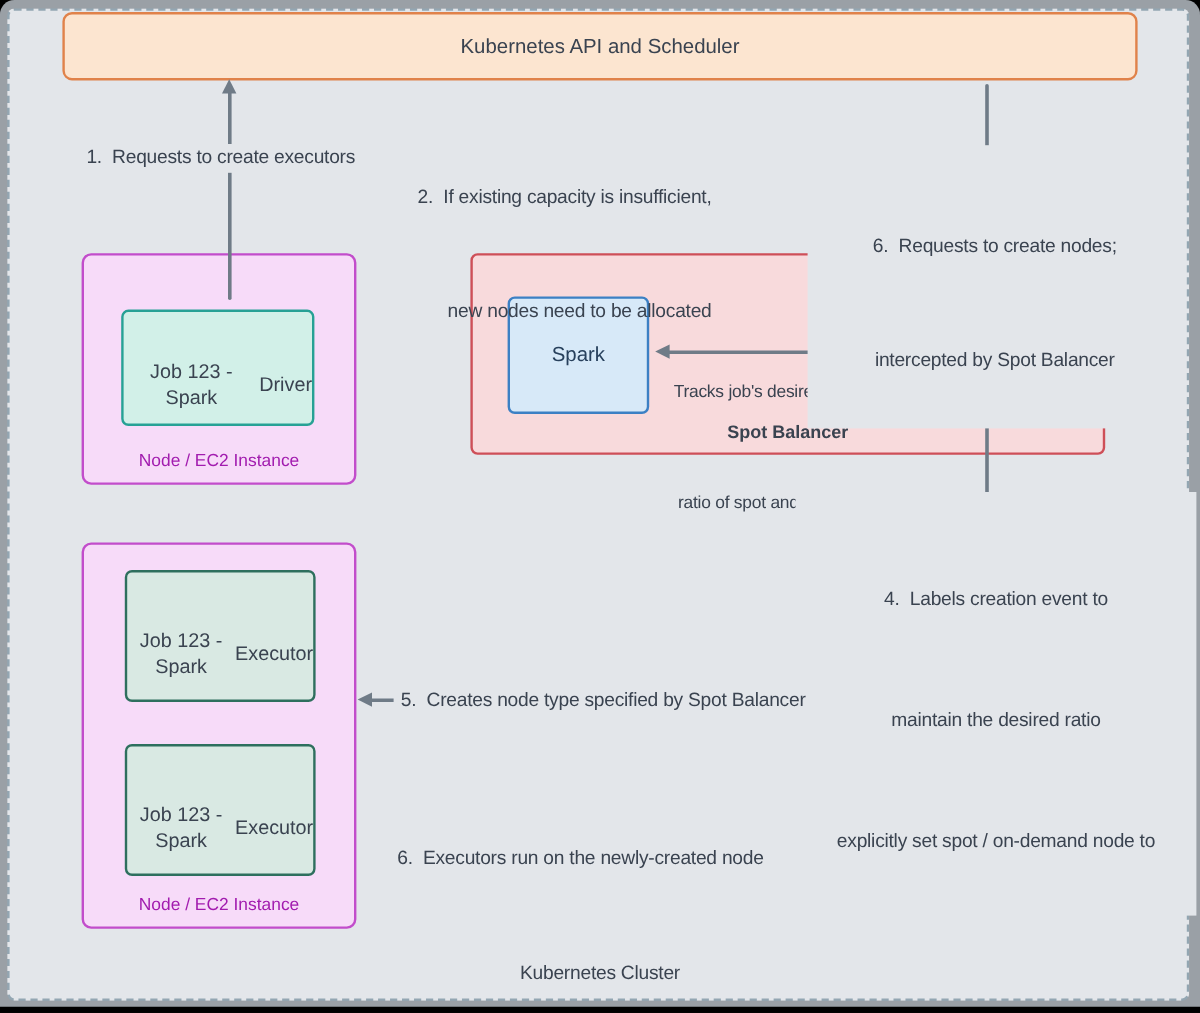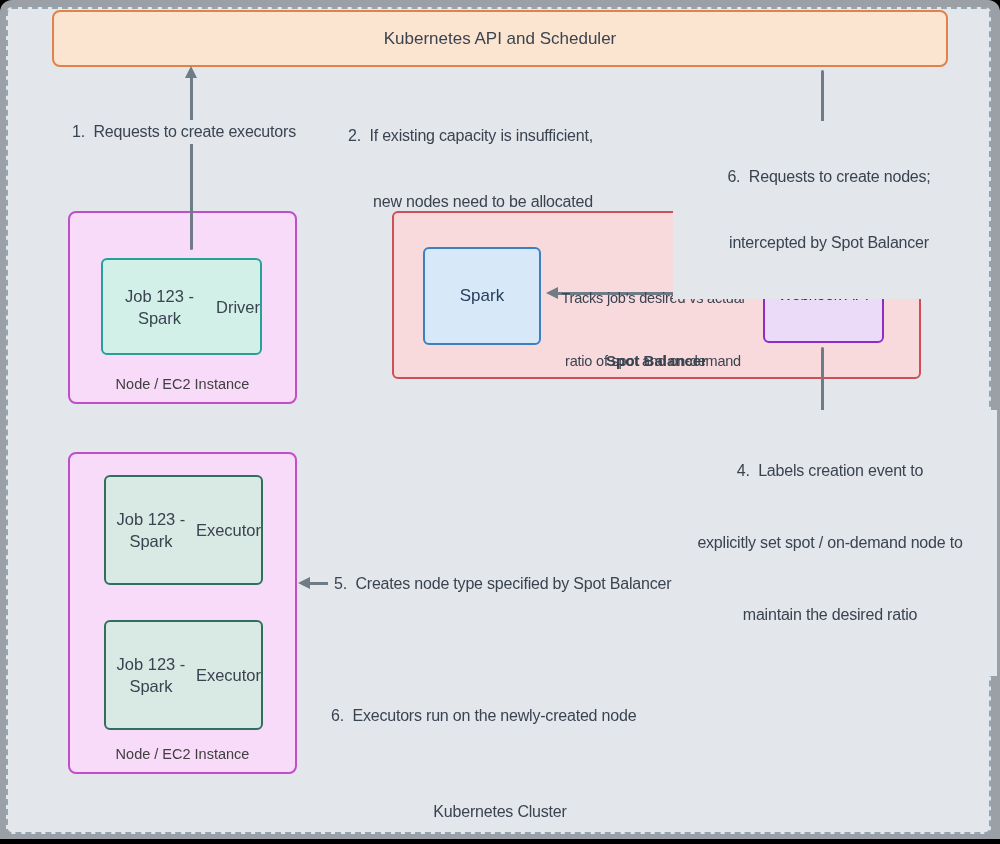--- a/index.html
+++ b/index.html
@@ -11,21 +11,21 @@
           background:#e3e6ea;border:2px dashed #93a6b2;border-radius:6px;}
 
   .box{position:absolute;box-sizing:border-box;display:flex;align-items:center;justify-content:center;
        text-align:center;border-radius:8px;border:2px solid;}
   .k8s-api{left:52px;top:10px;width:896px;height:57px;background:#fce5d0;border-color:#e0824a;font-size:17px;}
   .karpenter{left:728px;top:546px;width:191px;height:73px;background:#fce5d0;border-color:#e0813f;
              font-size:17px;border-radius:6px;}
   .node-box{background:#f7dbf9;border-color:#c24dcb;}
   .driver-node{left:68px;top:211px;width:229px;height:193px;}
   .executor-node{left:68px;top:452px;width:229px;height:322px;}
-  .node-label{position:absolute;left:0;right:0;bottom:10px;text-align:center;font-size:14.5px;color:#404040;}
+  .node-label{position:absolute;left:0;right:0;bottom:10px;text-align:center;font-size:14.5px;color:#a21caf;}
   .inner-box{border-radius:6px;font-size:16.5px;line-height:22px;flex-direction:row;}
   .driver-box{left:101px;top:258px;width:161px;height:97px;background:#d2f0e8;border-color:#27a195;}
   .exec-box{width:159px;height:110px;background:#d9e9e3;border-color:#2e6f5e;}
   .exec1{left:104px;top:475px;} .exec2{left:104px;top:620px;}
   .spot-balancer{left:392px;top:211px;width:529px;height:168px;background:#f8dadc;border-color:#ce4f58;
                  border-radius:6px;}
   .sb-label{position:absolute;left:0;right:0;bottom:8px;text-align:center;font-weight:bold;font-size:15px;}
   .redis{left:423px;top:247px;width:118px;height:98px;background:#d7e9f8;border-color:#3c80c4;
          font-size:17px;border-radius:6px;color:#27405c;}
   .webhook{left:763px;top:246px;width:121px;height:97px;background:#ecdaf9;border-color:#8e2cc9;
@@ -35,21 +35,21 @@
   .vline{width:3px;} .hline{height:3px;}
   .ah{position:absolute;width:0;height:0;}
   .ah-up{border-left:6px solid transparent;border-right:6px solid transparent;border-bottom:12px solid #6f7b87;}
   .ah-down{border-left:6px solid transparent;border-right:6px solid transparent;border-top:12px solid #6f7b87;}
   .ah-left{border-top:6px solid transparent;border-bottom:6px solid transparent;border-right:12px solid #6f7b87;}
   .ah-right{border-top:6px solid transparent;border-bottom:6px solid transparent;border-left:12px solid #6f7b87;}
 
   .label{position:absolute;font-size:16px;line-height:22px;letter-spacing:-0.2px;white-space:pre-wrap;}
   .on-canvas{background:#e3e6ea;padding:1px 6px;}
   .centered{text-align:center;}
-  .lbl-line{display:block;}
+  .lbl-line{display:block;margin-top:29px;}
   .s1{left:66px;top:120px;}
   .s2{left:348px;top:81px;}
   .s2 .indent{margin-left:25px;}
   .s3{left:673px;top:121px;width:300px;}
   .s4{left:663px;top:410px;width:322px;line-height:24px;}
   .s5{left:328px;top:572px;text-align:center;}
   .s6{left:331px;top:705px;}
   .tracks{left:542px;top:246px;width:222px;font-size:14.5px;line-height:21px;text-align:center;}
   .cluster-label{left:0;right:0;top:801px;text-align:center;}
 </style>
@@ -125,22 +125,22 @@
     <span class="lbl-line indent">new nodes need to be allocated</span>
   </div>
 
   <div class="label s3 on-canvas centered">
     <span class="lbl-line">6.  Requests to create nodes;</span>
     <span class="lbl-line">intercepted by Spot Balancer</span>
   </div>
 
   <div class="label s4 on-canvas centered">
     <span class="lbl-line">4.  Labels creation event to</span>
+    <span class="lbl-line">maintain the desired ratio</span>
     <span class="lbl-line">explicitly set spot / on-demand node to</span>
-    <span class="lbl-line">maintain the desired ratio</span>
   </div>
 
   <div class="label s5 on-canvas">5.  Creates node type specified by Spot Balancer</div>
 
   <div class="label s6">6.  Executors run on the newly-created node</div>
 
   <div class="label cluster-label">Kubernetes Cluster</div>
 </div>
 
 </body></html>

